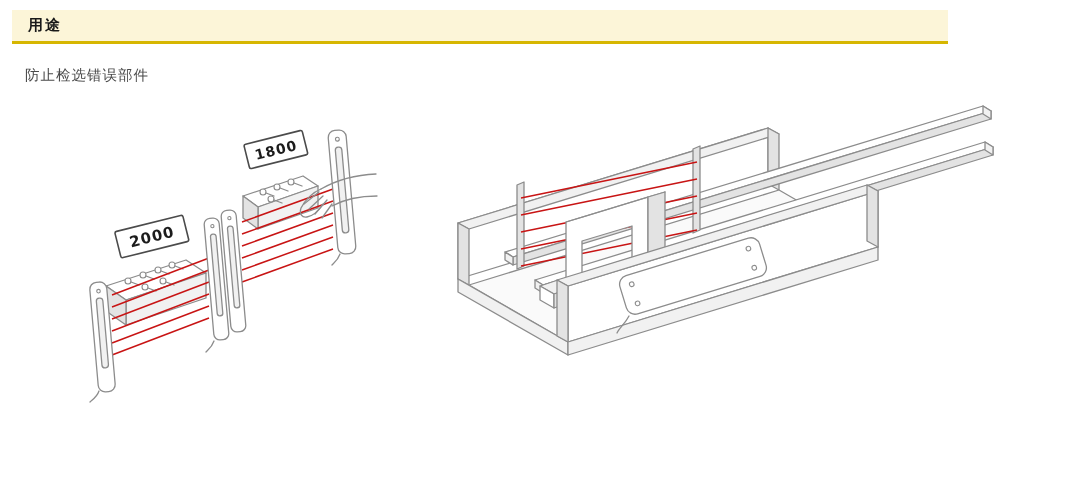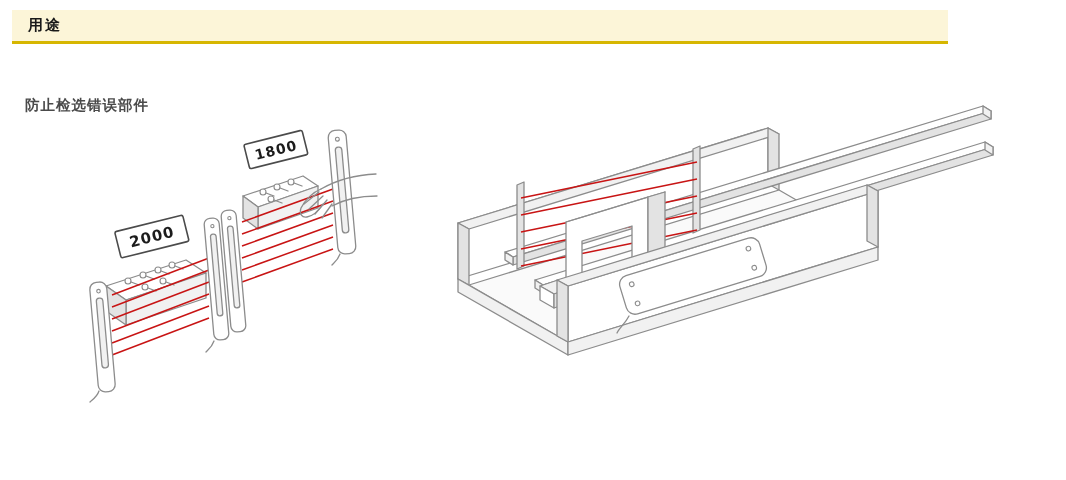--- a/index.html
+++ b/index.html
@@ -13,22 +13,22 @@
     position:absolute;top:10px;left:12px;right:12px;height:31px;
     background:var(--header-bg,#fcf5d8);
     border-bottom:3px solid var(--header-border,#d6b600);
     display:flex;align-items:center;
   }
   .section-title{
     margin:0;padding-left:16px;font-size:15px;font-weight:700;
     color:#191919;letter-spacing:2px;
   }
   .caption{
-    position:absolute;top:66px;font-size:14.5px;font-weight:700;
-    color:var(--caption-text,#4a4a4a);letter-spacing:1px;margin-top:30px;
+    position:absolute;top:66px;font-size:14.5px;font-weight:400;
+    color:var(--caption-text,#4a4a4a);letter-spacing:1px;
   }
   .caption-left{left:25px;}
   .caption-right{left:435px;}
   svg.illustrations{position:absolute;top:90px;left:0;}
   .ln{stroke:var(--line,#8c8c8c);fill:none;stroke-width:1.3;stroke-linecap:round;stroke-linejoin:round;}
   .face{fill:#ffffff;stroke:var(--line,#8c8c8c);stroke-width:1.3;stroke-linejoin:round;}
   .face.lt{fill:#f1f1f1;}
   .face.md{fill:#e3e3e3;}
   .face.fl{fill:#fafafa;}
   .beam{stroke:var(--beam,#c81414);stroke-width:1.5;fill:none;}

